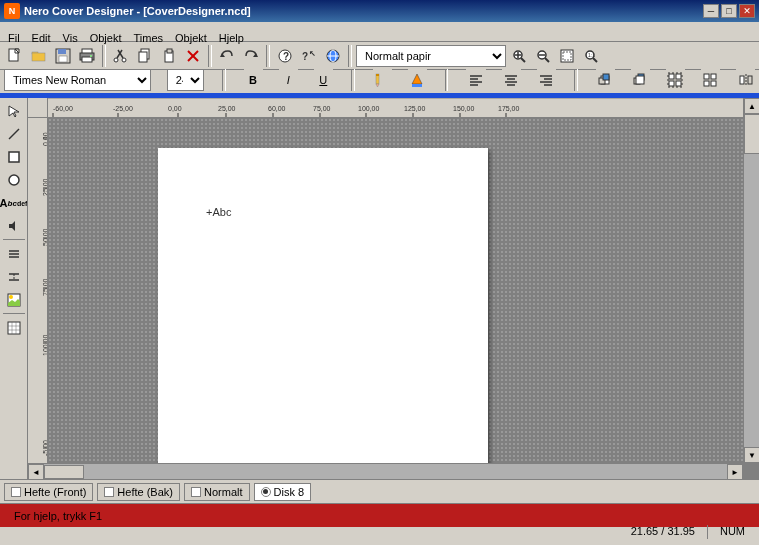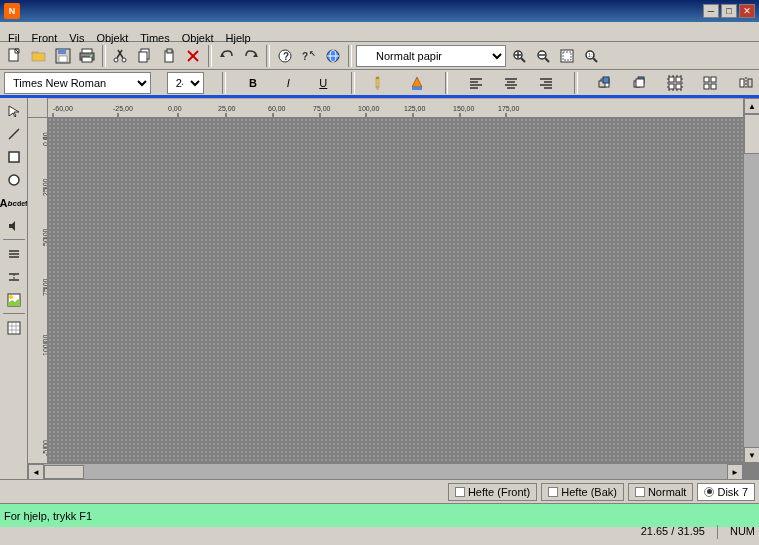--- a/index.html
+++ b/index.html
@@ -108,31 +108,31 @@
       height: 22px;
       border-left: 1px solid #808080;
       border-right: 1px solid white;
       margin: 0 2px;
     }
     .tb-select {
       height: 22px;
       background: white;
       border: 1px solid #808080;
       font-size: 11px;
-      padding: 0 15px;
+      padding: 0 4px;
     }
 
     
     #toolbar2 {
       background: #d4d0c8;
       height: 28px;
       display: flex;
-      align-items: center;
+      align-items: flex-end;
       padding: 2px 4px;
-      border-bottom: 3px solid #1d4ed8;
+      border-bottom: 5px solid #1d4ed8;
       gap: 16px;
     }
     .font-select {
       width: 170px;
       height: 22px;
       background: white;
       border: 1px solid #808080;
       font-size: 11px;
       padding: 0 4px;
     }
@@ -325,21 +325,20 @@
 
     
     #tabs-bar {
       height: 24px;
       background: #d4d0c8;
       border-top: 1px solid #808080;
       display: flex;
       align-items: center;
       padding: 2px 4px;
       gap: 4px;
-      justify-content: flex-end;
     }
     .tab-item {
       display: flex;
       align-items: center;
       gap: 3px;
       border: 1px solid #808080;
       padding: 1px 6px;
       height: 18px;
       background: #d4d0c8;
       font-size: 11px;
@@ -371,26 +370,26 @@
     .tab-radio-dot {
       width: 5px;
       height: 5px;
       border-radius: 50%;
       background: #333;
     }
 
     
     #status-bar {
       height: 24px;
-      background: #86efac;
+      background: #b91c1c;
       border-top: 1px solid #808080;
       display: flex;
       align-items: center;
       justify-content: space-between;
-      padding: 0 4px;
+      padding: 0 14px;
     }
     #status-right {
       display: flex;
       gap: 8px;
       font-size: 11px;
       margin-top: 32px;
     }
     .status-divider {
       border-left: 1px solid #808080;
       height: 14px;
@@ -401,31 +400,32 @@
     .fmt-bold { font-weight: bold; font-size: 11px; }
     .fmt-italic { font-style: italic; font-size: 11px; }
     .fmt-underline { text-decoration: underline; font-size: 11px; }
   </style>
 </head>
 <body>
 
 <div id="title-bar">
   <div id="title-bar-left">
     <div id="title-icon">N</div>
+    <span id="title-text">Nero Cover Designer - [CoverDesigner.ncd]</span>
   </div>
   <div id="title-buttons">
     <div class="title-btn">─</div>
     <div class="title-btn">□</div>
     <div class="title-btn title-btn-close">✕</div>
   </div>
 </div>
 
 <div id="menu-bar">
   <div class="menu-item">Fil</div>
-  <div class="menu-item">Front</div>
+  <div class="menu-item">Edit</div>
   <div class="menu-item">Vis</div>
   <div class="menu-item">Objekt</div>
   <div class="menu-item">Times</div>
   <div class="menu-item">Objekt</div>
   <div class="menu-item">Hjelp</div>
 </div>
 
 <div id="toolbar1">
 
   <div class="tb-btn">
@@ -779,20 +779,26 @@
         <line x1="15" y1="225" x2="20" y2="225" stroke="#333" stroke-width="1"></line>
         <text x="2" y="340" font-size="7" fill="#333" transform="rotate(-90, 10, 330)">-5,00</text>
         <line x1="15" y1="330" x2="20" y2="330" stroke="#333" stroke-width="1"></line>
       </svg>
     </div>
 
     <div id="drawing-area">
 
       <div id="canvas-bg"></div>
 
+      <div id="page-canvas">
+
+        <div id="cursor-indicator" style="position:absolute; top:58px; left:48px; font-size:11px; color:#333; cursor:crosshair;">
+          <span>+Abc</span>
+        </div>
+      </div>
     </div>
 
     <div id="scrollbar-v">
       <div class="scroll-btn">▲</div>
       <div class="scroll-track">
         <div class="scroll-thumb"></div>
       </div>
       <div class="scroll-btn">▼</div>
     </div>
 
@@ -816,21 +822,21 @@
     <span>Hefte (Bak)</span>
   </div>
   <div class="tab-item">
     <div class="tab-checkbox"></div>
     <span>Normalt</span>
   </div>
   <div class="tab-item active">
     <div class="tab-radio">
       <div class="tab-radio-dot"></div>
     </div>
-    <span>Disk 7</span>
+    <span>Disk 8</span>
   </div>
 </div>
 
 <div id="status-bar">
   <span>For hjelp, trykk F1</span>
   <div id="status-right">
     <span>21.65 / 31.95</span>
     <div class="status-divider"></div>
     <span>NUM</span>
   </div>

